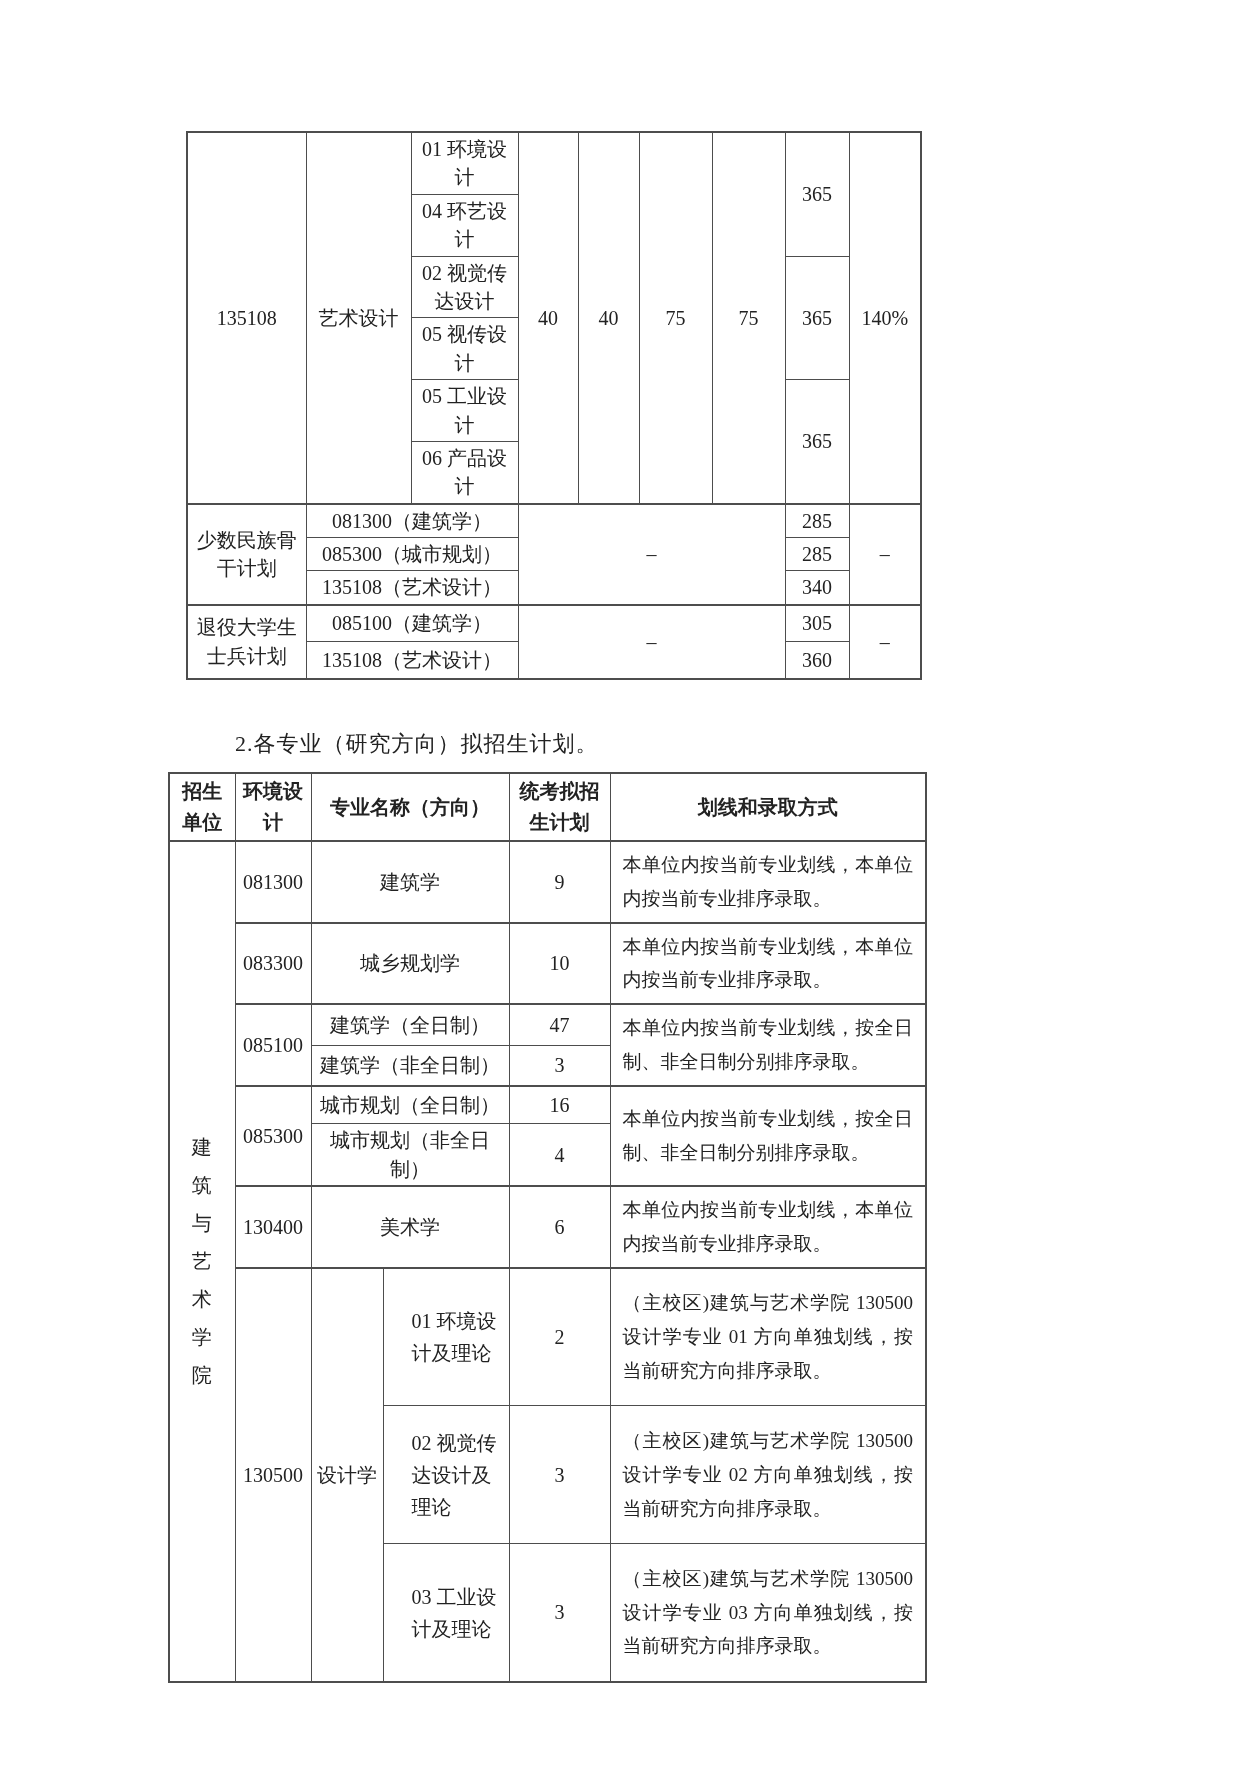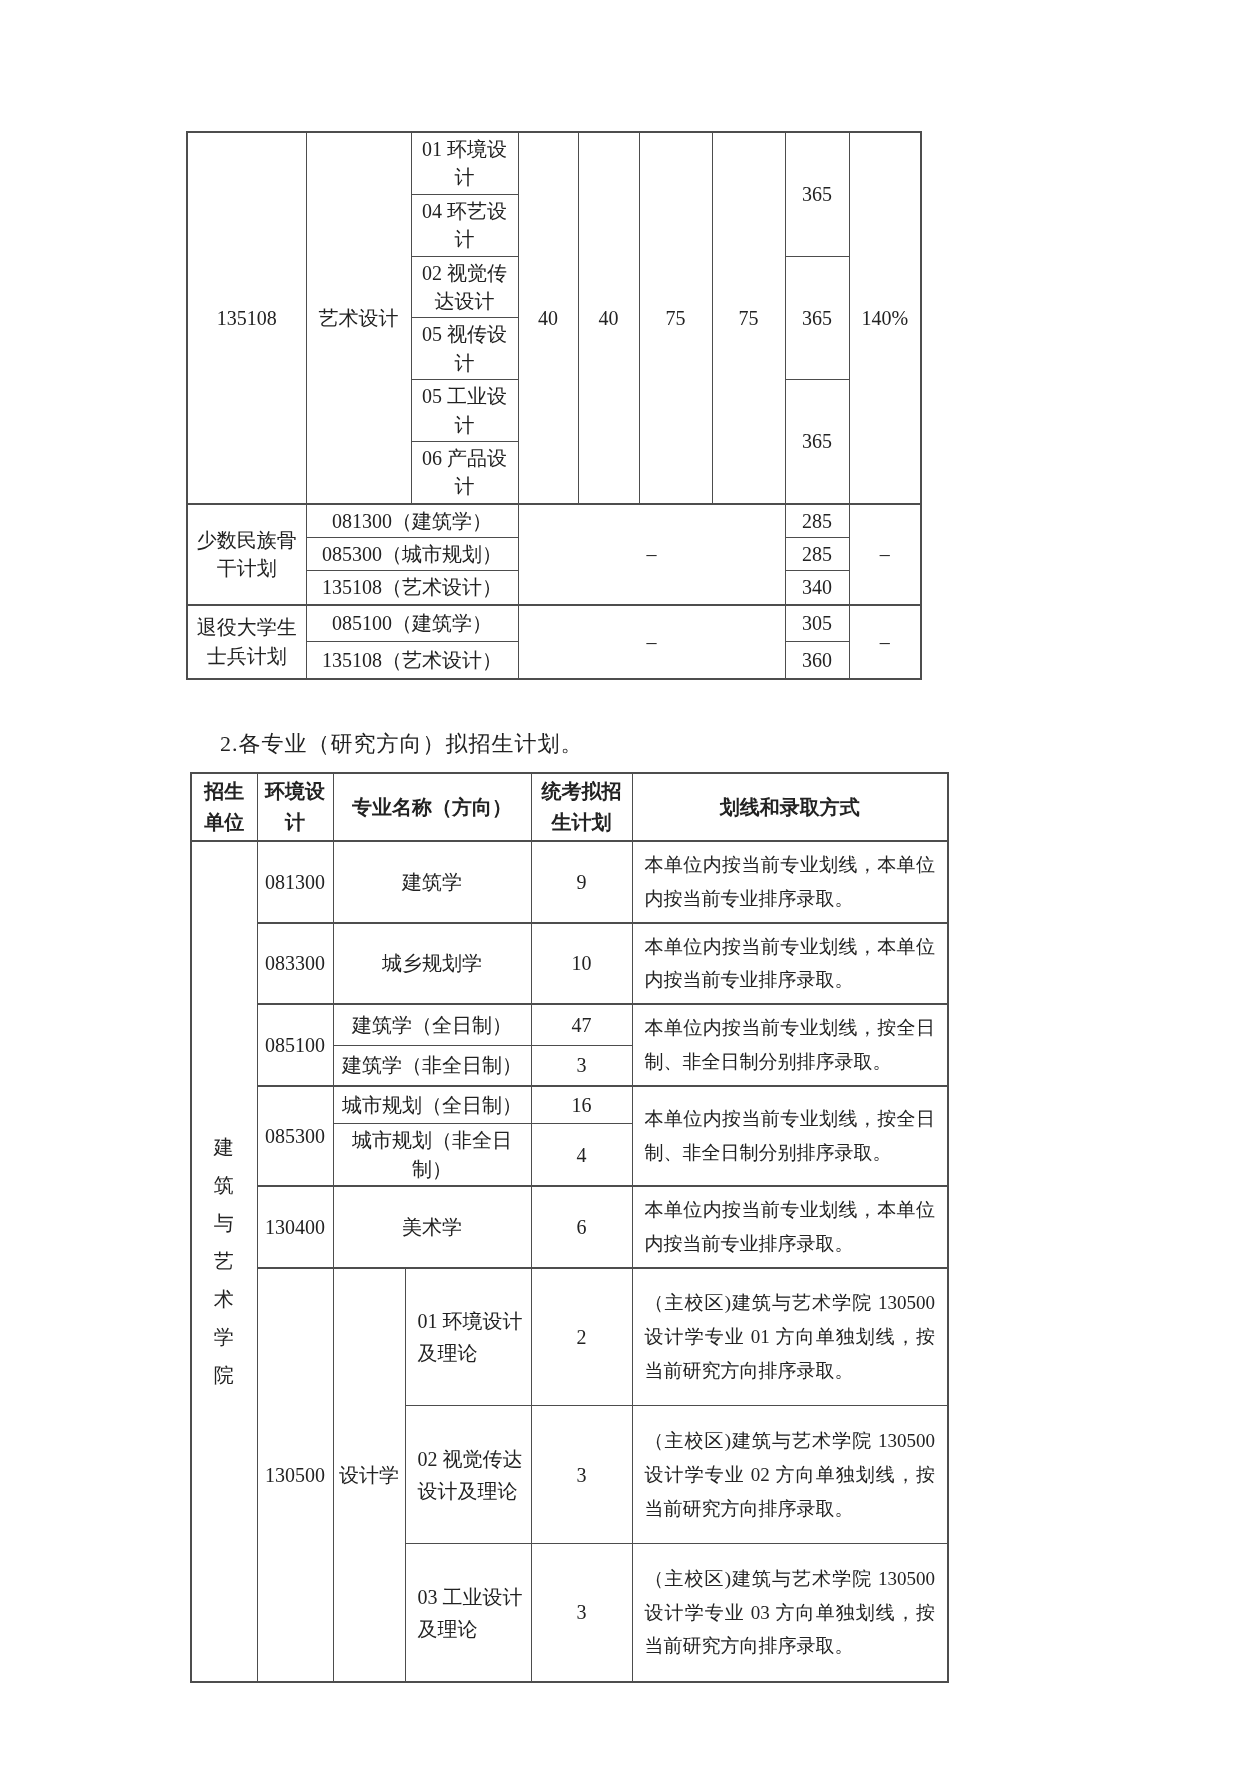--- a/index.html
+++ b/index.html
@@ -31,39 +31,39 @@
 
   
   .t1{position:absolute;left:186px;top:131px;width:734px;border:2px solid var(--bc);}
   .t1 tr.dir-row{height:59px;}
   .t1 tr.min-row{height:30px;}
   .t1 tr.vet-row{height:37px;margin-left:10px;}
   .t1 tr.sec td{border-top:2px solid var(--bc);}
 
   
   .section-title{
-    position:absolute;left:220px;top:729px;
+    position:absolute;left:235px;top:729px;
     font-size:22px;letter-spacing:1px;color:var(--txt);
     white-space:nowrap;
   }
 
   
-  .t2{position:absolute;left:190px;top:772px;width:757px;border:2px solid var(--bc);}
+  .t2{position:absolute;left:168px;top:772px;width:757px;border:2px solid var(--bc);}
   .t2 th{font-weight:bold;line-height:1.55;}
   .t2 tr.grp td,.t2 tr.grp th{border-top:2px solid var(--bc);}
   .t2 td.rule{
     text-align:justify;
     font-size:19px;
     line-height:1.78;
     padding:6px 12px;
     margin-left:30px;
   }
   .t2 td.dir2{
     text-align:left;
-    padding-left:12px;
+    padding-left:28px;
     line-height:1.6;
   }
   .vcell{padding:0;}
   .vtext{
     width:21px;
     margin:0 auto;
     word-break:break-all;
     line-height:1.9;
     font-size:20px;
     text-align:left;

